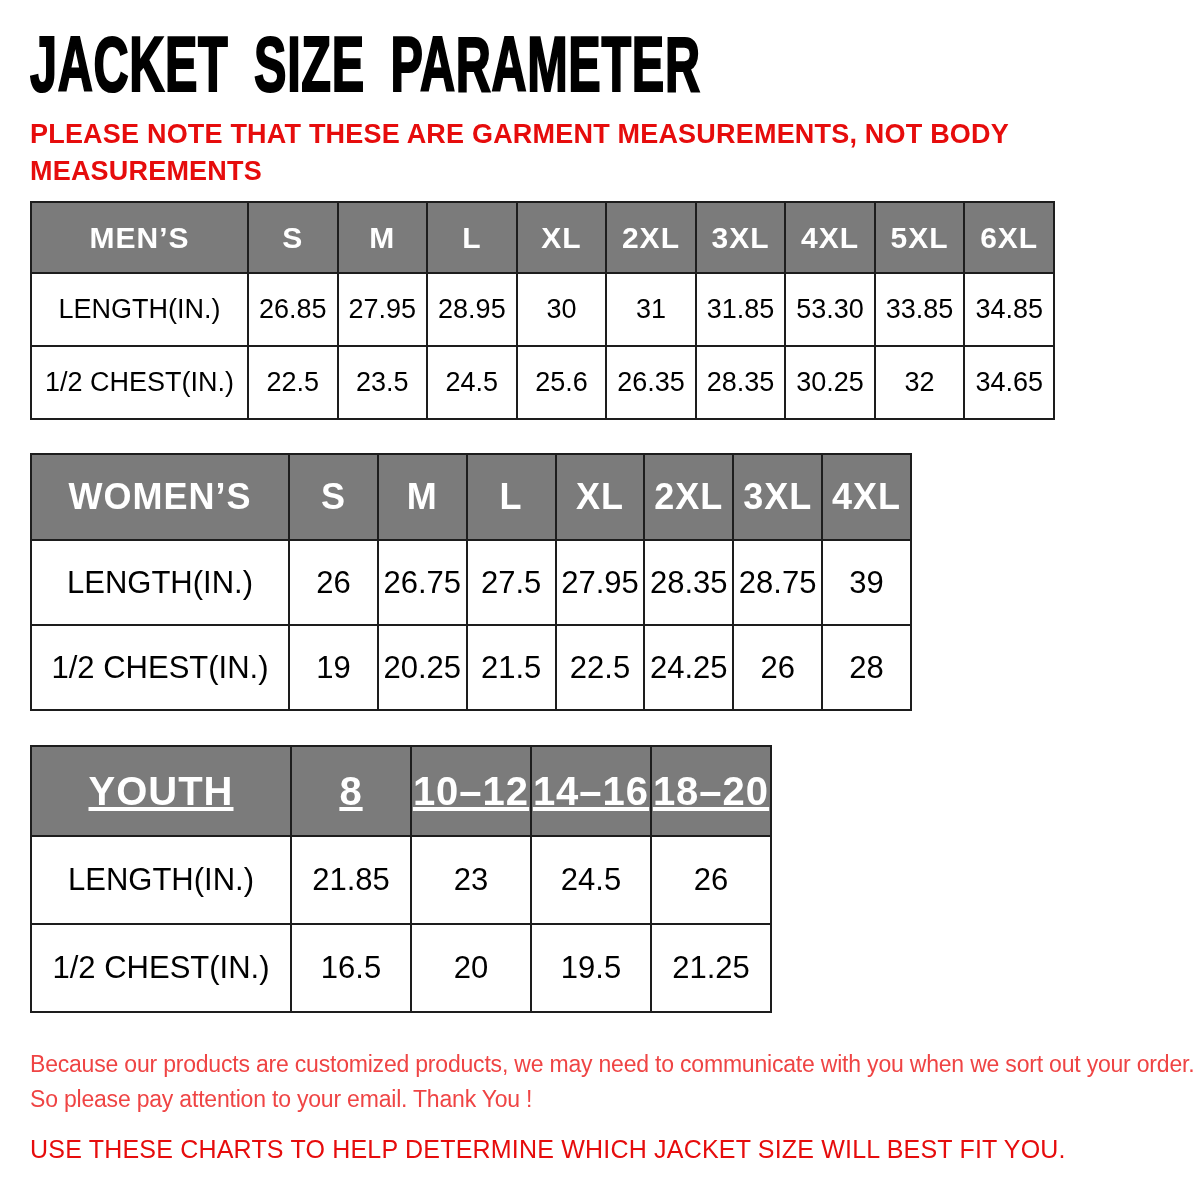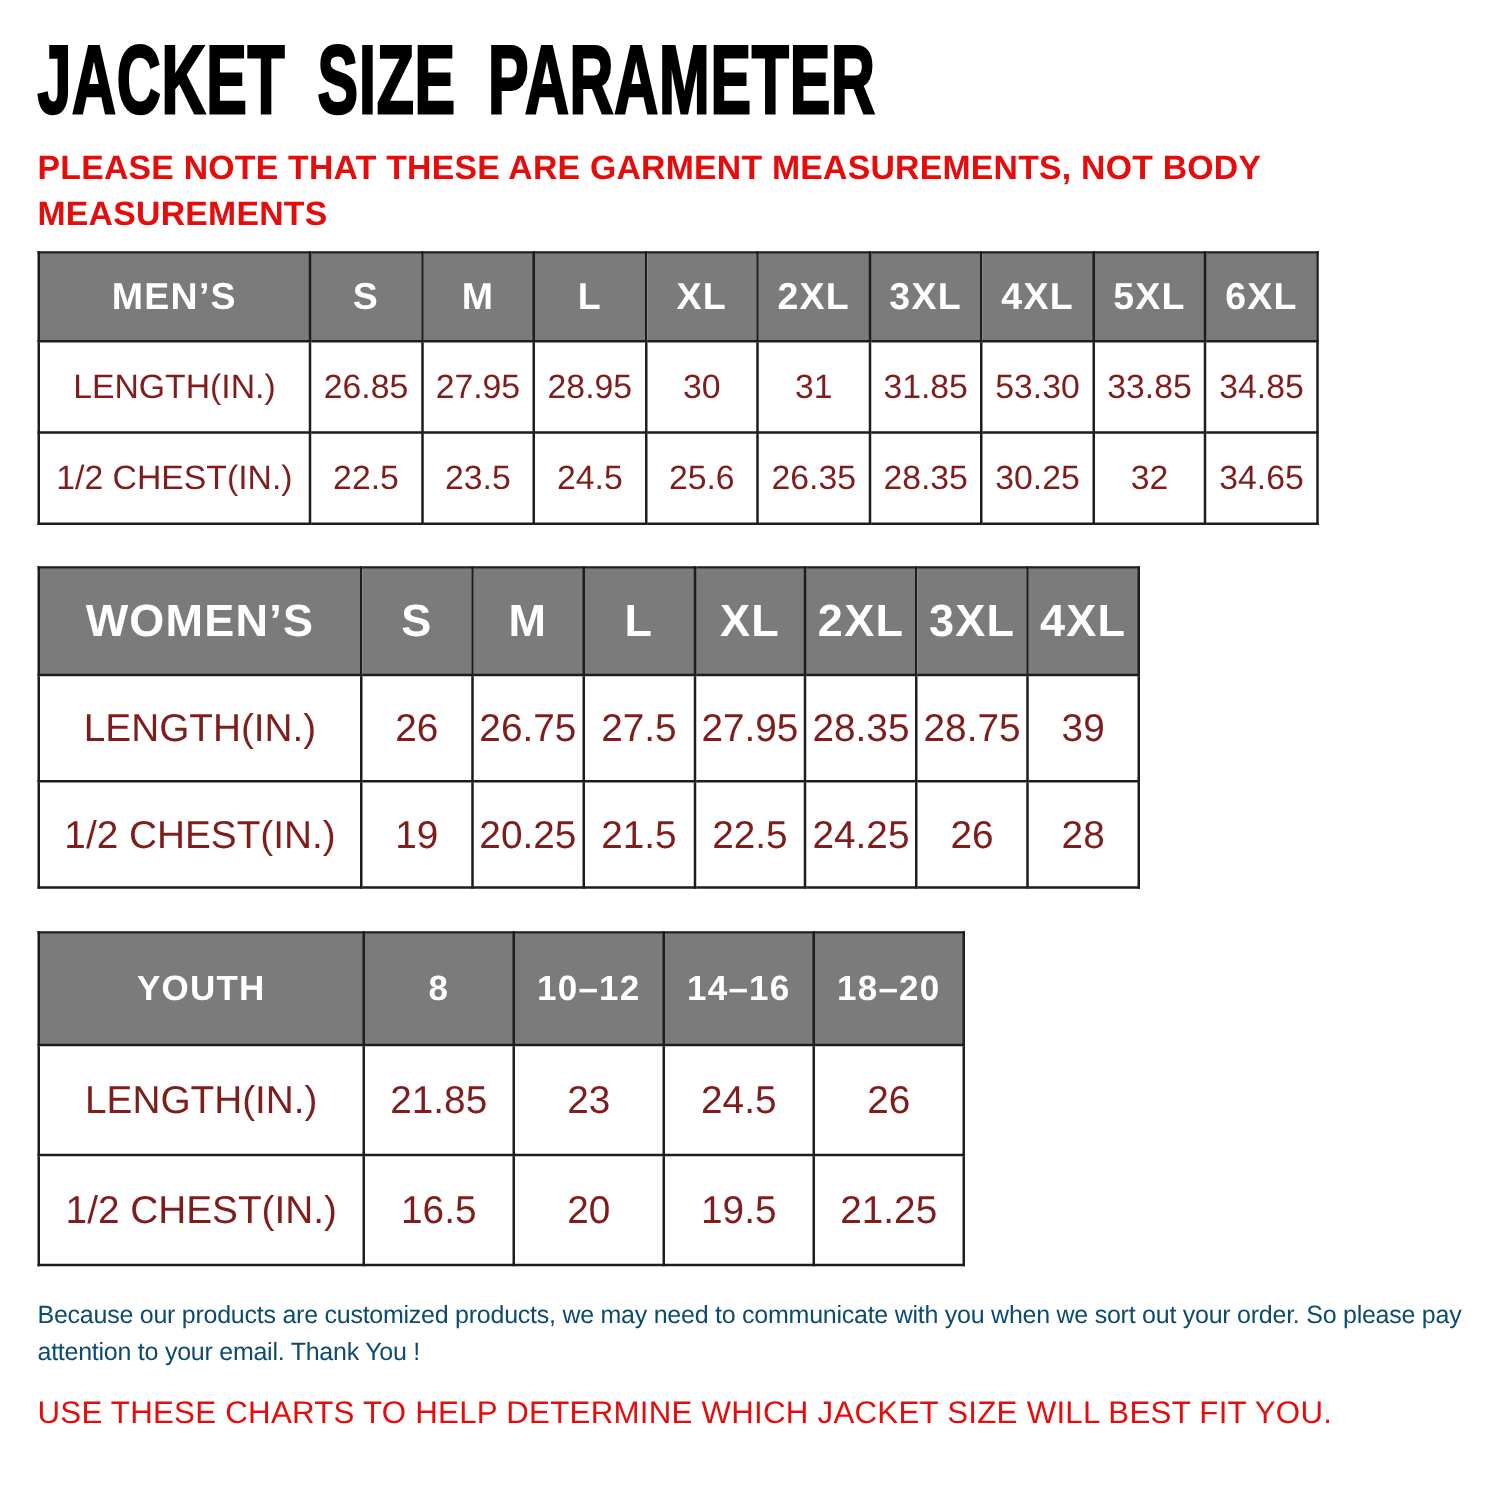--- a/index.html
+++ b/index.html
@@ -50,21 +50,21 @@
     vertical-align: middle;
     padding: 0;
     overflow: hidden;
   }
   table.size-tbl thead th {
     background: #7b7b7b;
     color: #ffffff;
     font-weight: 700;
     letter-spacing: 1px;
   }
-  table.size-tbl tbody td { color: #7f1d1d; font-weight: 400; }
+  table.size-tbl tbody td { color: #000000; font-weight: 400; }
 
   
   .tbl-mens { width: 1025px; margin-top: 12px; }
   .tbl-mens col.label-col { width: 217px; }
   .tbl-mens thead tr { height: 71px; }
   .tbl-mens tbody tr { height: 73px; }
   .tbl-mens thead th { font-size: 30px; }
   .tbl-mens tbody td { font-size: 27px; }
 
   
@@ -73,29 +73,29 @@
   .tbl-womens thead tr { height: 86px; }
   .tbl-womens tbody tr { height: 85px; }
   .tbl-womens thead th { font-size: 36px; }
   .tbl-womens tbody td { font-size: 31px; }
 
   
   .tbl-youth { width: 742px; margin-top: 34px; }
   .tbl-youth col.label-col { width: 260px; }
   .tbl-youth thead tr { height: 90px; }
   .tbl-youth tbody tr { height: 88px; }
-  .tbl-youth thead th { font-size: 28px; }
+  .tbl-youth thead th { font-size: 40px; text-decoration: underline; }
   .tbl-youth tbody td { font-size: 31px; }
 
   
   .footer-para {
-    margin-top: 24px;
+    margin-top: 34px;
     width: 1168px;
-    color: #0c4a6e;
-    font-size: 20px;
+    color: #ef4444;
+    font-size: 23px;
     line-height: 1.5;
     letter-spacing: -0.2px;
   }
   .footer-instruction {
     margin-top: 16px;
     color: #e60c0c;
     font-size: 25px;
     line-height: 1.4;
     letter-spacing: 0.2px;
     white-space: nowrap;

